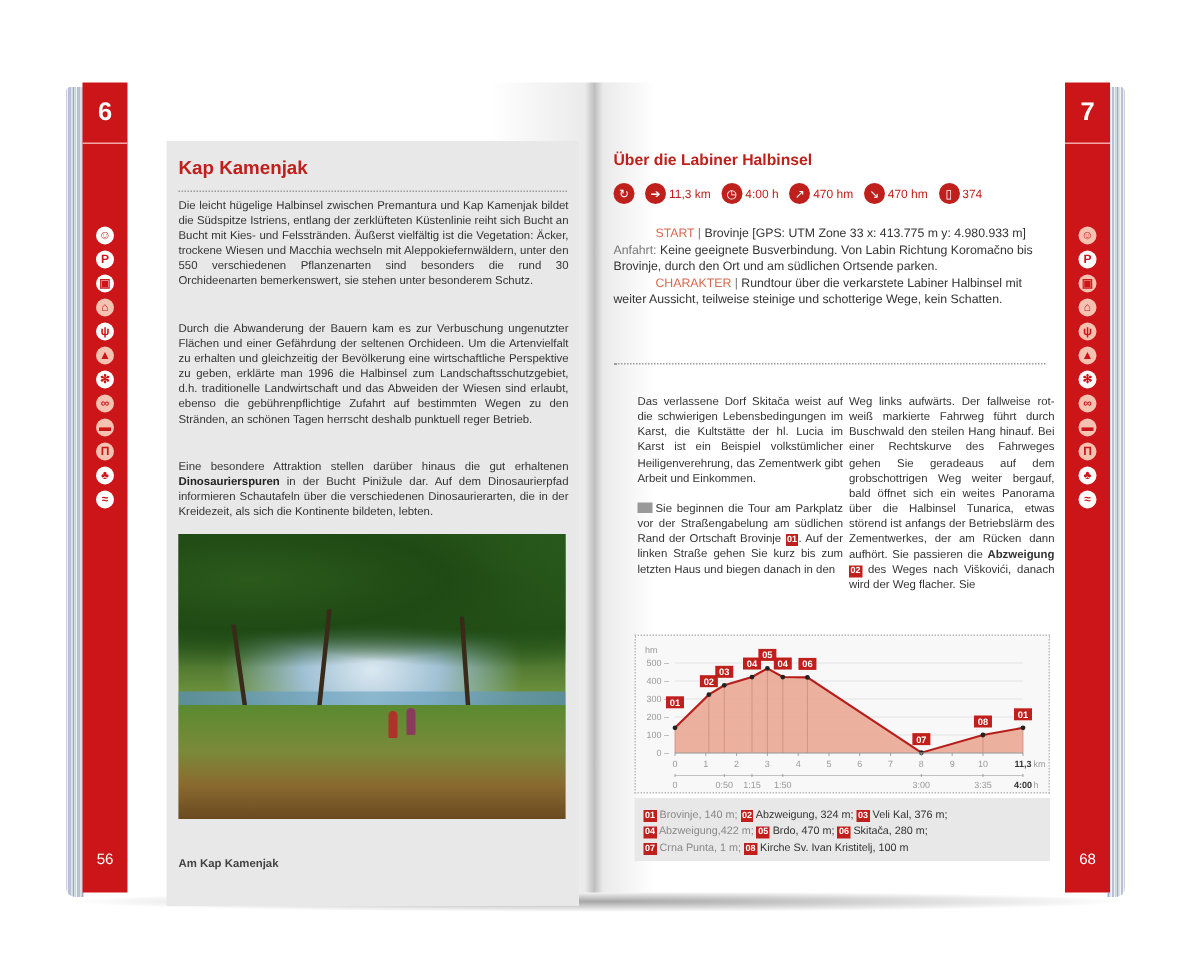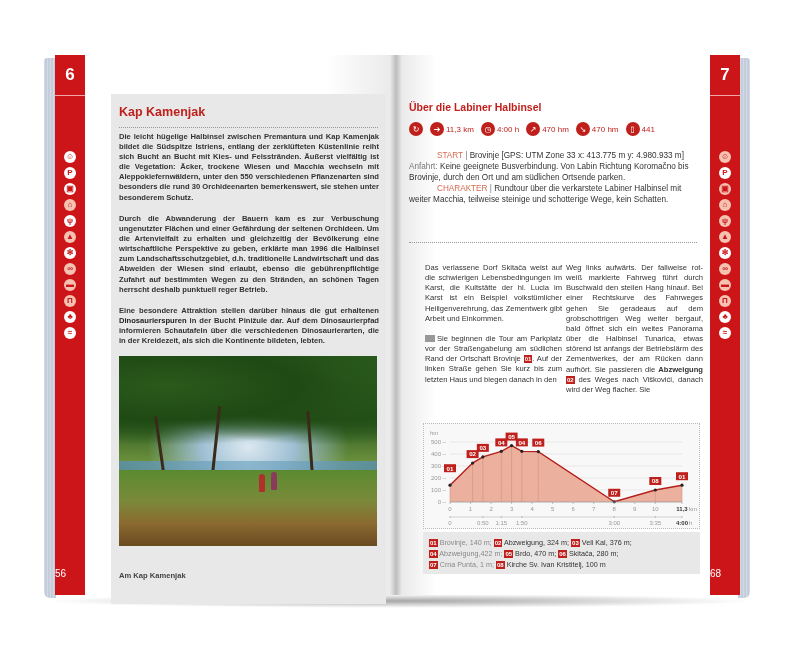--- a/index.html
+++ b/index.html
@@ -21,27 +21,27 @@
 
   .redbar { position: absolute; top: 0; width: 30px; height: 540px; background: #cc1519; }
   .page.left .redbar { left: 0; }
   .page.right .redbar { right: 0; }
   .chapter-num { position: absolute; top: 10px; width: 30px; text-align: center; color: #fff; font-size: 17px; font-weight: bold; }
   .chapter-line { position: absolute; top: 40px; left: 0; width: 30px; height: 1px; background: #f3a6a6; }
   .icon-col { position: absolute; top: 96px; left: 0; width: 30px; display: flex; flex-direction: column; align-items: center; gap: 4px; }
   .side-ic { width: 12px; height: 12px; border-radius: 50%; background: #f5c1b0; color: #cc1519; font-size: 8px; font-weight: bold;
              display: flex; align-items: center; justify-content: center; line-height: 1; }
   .side-ic.bright { background: #ffffff; }
-  .page-num { position: absolute; bottom: 16px; width: 30px; text-align: left; color: #fff; font-size: 10px; }
+  .page-num { position: absolute; bottom: 16px; width: 30px; text-align: center; color: #fff; font-size: 10px; }
 
   
   .info-box { position: absolute; left: 56px; top: 15px; width: 275px; height: 510px; background: #e8e8e8; margin-top: 24px; }
   .box-title { position: absolute; left: 8px; top: 11px; color: #c0201c; font-size: 12.5px; font-weight: bold; }
   .box-title-rule { position: absolute; left: 8px; right: 8px; top: 33px; border-top: 1px dotted #999; }
-  .box-text { position: absolute; left: 8px; width: 260px; font-size: 7.6px; line-height: 10.1px; color: #333; text-align: justify; font-weight: bold; }
+  .box-text { position: absolute; left: 8px; width: 260px; font-size: 7.6px; line-height: 10.1px; color: #333; text-align: justify; }
   .box-text b { color: #222; }
   .photo { position: absolute; left: 8px; top: 262px; width: 258px; height: 190px; overflow: hidden;
            background: linear-gradient(180deg, #3d6b2a 0%, #2f5d22 35%, #6a8f3c 55%, #4a7a2a 70%, #8a7a3a 85%, #7a5a2a 100%); }
   .photo .sky { position: absolute; left: 0; top: 0; width: 100%; height: 60%;
                 background: radial-gradient(ellipse at 50% 80%, #dbe8f0 0%, #9fc0d4 25%, rgba(0,0,0,0) 55%); }
   .photo .sea { position: absolute; left: 0; top: 55%; width: 100%; height: 8%; background: linear-gradient(90deg, #5a8fb0, #7fb0c8, #5a8fb0); opacity: 0.8; }
   .photo .canopy { position: absolute; left: -10px; top: -10px; width: 290px; height: 100px;
                    background: radial-gradient(ellipse at 20% 40%, #2b5a1c 0%, #1f4a14 40%, rgba(0,0,0,0) 70%),
                                radial-gradient(ellipse at 75% 30%, #2e6020 0%, #224f16 45%, rgba(0,0,0,0) 70%); }
   .photo .ground { position: absolute; left: 0; bottom: 0; width: 100%; height: 40%;
@@ -141,28 +141,28 @@
     <div class="stat">
         <span class="stat-ic">↗</span>
         <span>470 hm</span>
       </div>
     <div class="stat">
         <span class="stat-ic">↘</span>
         <span>470 hm</span>
       </div>
     <div class="stat">
         <span class="stat-ic">▯</span>
-        <span>441</span>
+        <span>374</span>
       </div>
   </div>
 
   <div class="meta">
     <span class="lbl">START</span><span class="muted"> | </span><span>Brovinje [GPS: UTM Zone 33   x: 413.775 m   y: 4.980.933 m]</span><br>
     <span class="muted">Anfahrt:</span> <span>Keine geeignete Busverbindung. Von Labin Richtung Koromačno bis Brovinje, durch den Ort und am südlichen Ortsende parken.</span><br>
-    <span class="lbl">CHARAKTER</span><span class="muted"> | </span><span>Rundtour über die verkarstete Labiner Halbinsel mit weiter Macchia, teilweise steinige und schotterige Wege, kein Schatten.</span>
+    <span class="lbl">CHARAKTER</span><span class="muted"> | </span><span>Rundtour über die verkarstete Labiner Halbinsel mit weiter Aussicht, teilweise steinige und schotterige Wege, kein Schatten.</span>
   </div>
   <div class="rule" style="top:187px;"></div>
 
   <div class="col c1">
     <p>Das verlassene Dorf Skitača weist auf die schwierigen Lebensbedingungen im Karst, die Kultstätte der hl. Lucia im Karst ist ein Beispiel volkstümlicher Heiligenverehrung, das Zementwerk gibt Arbeit und Einkommen.</p>
     <p style="margin-top:10px;"><span class="play"></span><span>Sie beginnen die Tour am Parkplatz vor der Straßengabelung am südlichen Rand der Ortschaft Brovinje </span><span class="wp">01</span><span>. Auf der linken Straße gehen Sie kurz bis zum letzten Haus und biegen danach in den</span></p>
   </div>
   <div class="col c2">
     <p><span>Weg links aufwärts. Der fallweise rot-weiß markierte Fahrweg führt durch Buschwald den steilen Hang hinauf. Bei einer Rechtskurve des Fahrweges gehen Sie geradeaus auf dem grobschottrigen Weg weiter bergauf, bald öffnet sich ein weites Panorama über die Halbinsel Tunarica, etwas störend ist anfangs der Betriebslärm des Zementwerkes, der am Rücken dann aufhört. Sie passieren die </span><b>Abzweigung</b> <span class="wp">02</span><span> des Weges nach Viškovići, danach wird der Weg flacher. Sie</span></p>
   </div>

